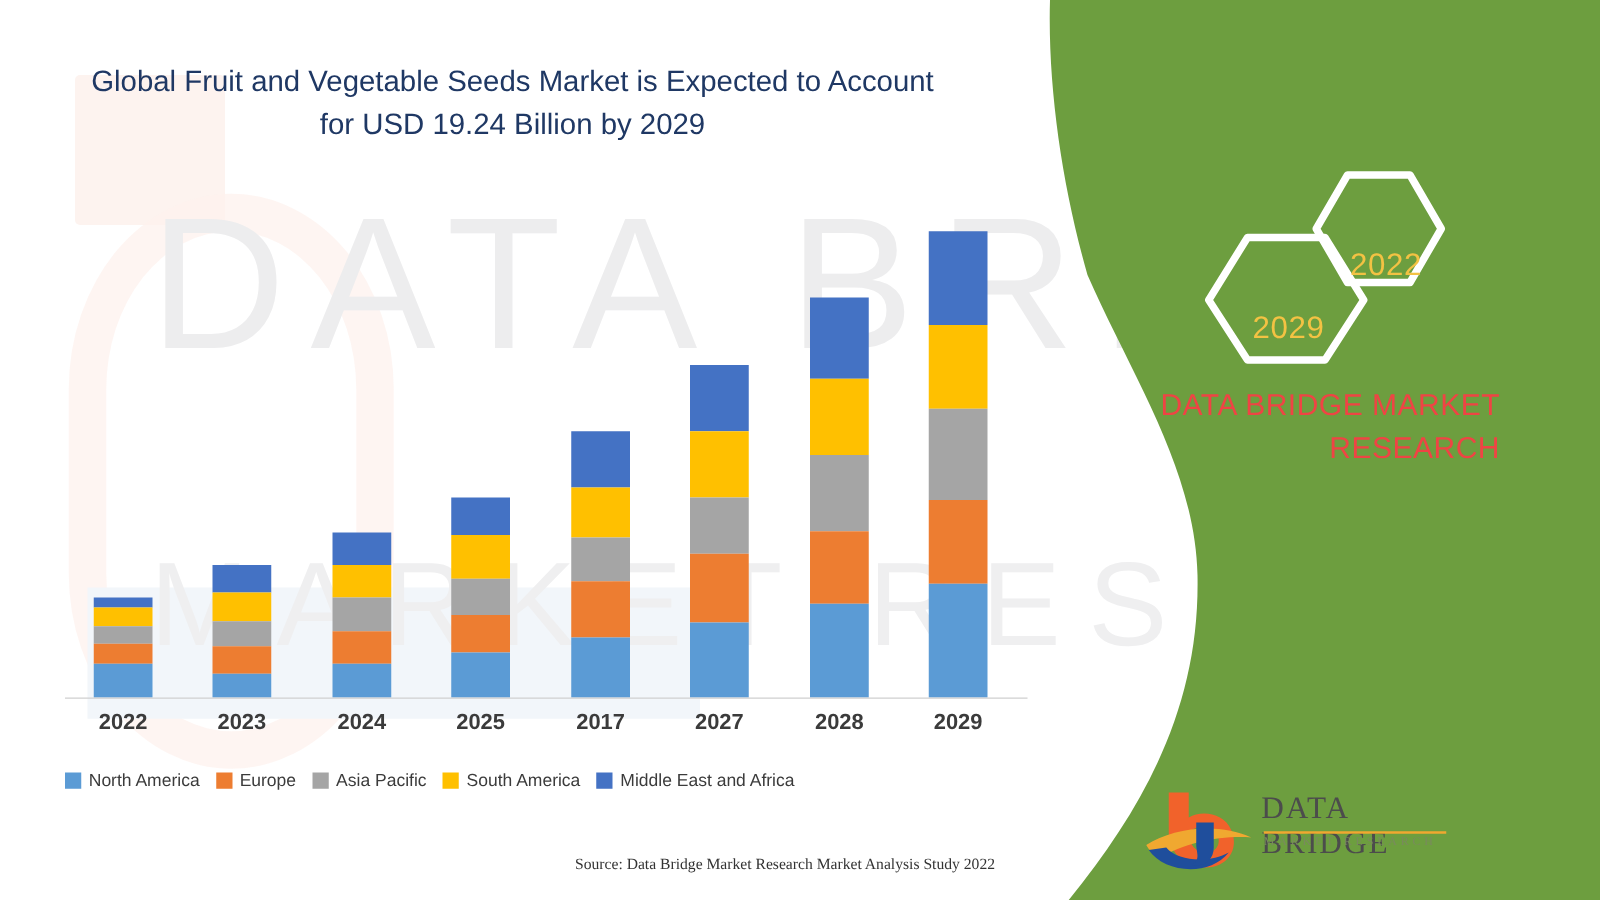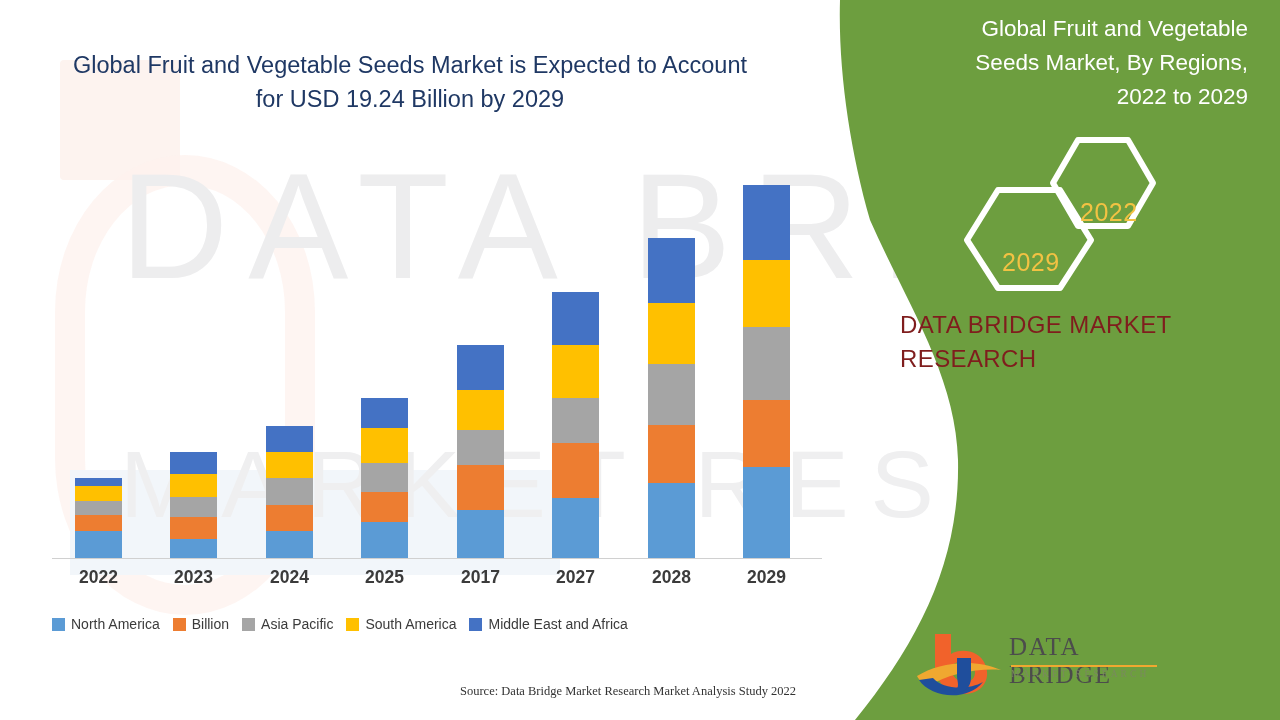--- a/index.html
+++ b/index.html
@@ -189,24 +189,24 @@
     color: #f3c243;
     letter-spacing: .5px;
   }
   .hex-2022 { left: 120px; top: 70px; }
   .hex-2029 { left: 42px; top: 120px; }
 
   .brand-name {
     position: absolute;
     left: 90px; top: 308px;
     width: 300px;
-    text-align: left;
+    text-align: right;
     font-size: 24px;
     line-height: 1.42;
-    color: #7f1d1d;
+    color: #ef4444;
     letter-spacing: .4px;
   }
 
   .logo {
     position: absolute;
     left: 103px; top: 628px;
     width: 250px; height: 72px;
   }
   .logo-text {
     position: absolute;
@@ -316,21 +316,21 @@
         <div class="xlabel" style="left: 574.5px;">2028</div>
         <div class="xlabel" style="left: 669.5px;">2029</div>
       </div>
     <div class="legend" id="legend">
         <div class="legend-item">
           <span class="legend-swatch" style="background: rgb(91, 155, 213);"></span>
           <span class="legend-label">North America</span>
         </div>
         <div class="legend-item">
           <span class="legend-swatch" style="background: rgb(237, 125, 49);"></span>
-          <span class="legend-label">Billion</span>
+          <span class="legend-label">Europe</span>
         </div>
         <div class="legend-item">
           <span class="legend-swatch" style="background: rgb(165, 165, 165);"></span>
           <span class="legend-label">Asia Pacific</span>
         </div>
         <div class="legend-item">
           <span class="legend-swatch" style="background: rgb(255, 192, 0);"></span>
           <span class="legend-label">South America</span>
         </div>
         <div class="legend-item">
@@ -345,21 +345,20 @@
   <div class="green-panel">
     <svg width="470" height="720" viewBox="0 0 470 720">
       <path d="M 30 0 L 470 0 L 470 720 L 45 720
                C 110 640, 150 560, 148 460
                C 146 375, 95 300, 60 220
                C 40 150, 28 70, 30 0 Z" fill="#6d9e3f"></path>
     </svg>
   </div>
 
   <div class="panel-content">
-    <div class="panel-title">Global Fruit and Vegetable Seeds Market, By Regions, 2022 to 2029</div>
 
     <div class="hex-wrap">
       <svg width="230" height="165" viewBox="0 0 230 165">
         <polygon points="118,12 168,12 193,55 168,98 118,98 93,55" fill="none" stroke="#ffffff" stroke-width="6" stroke-linejoin="round"></polygon>
         <polygon points="38,62 100,62 131,112 100,160 38,160 7,112" fill="none" stroke="#ffffff" stroke-width="6" stroke-linejoin="round"></polygon>
       </svg>
       <div class="hex-text hex-2022">2022</div>
       <div class="hex-text hex-2029">2029</div>
     </div>
 

